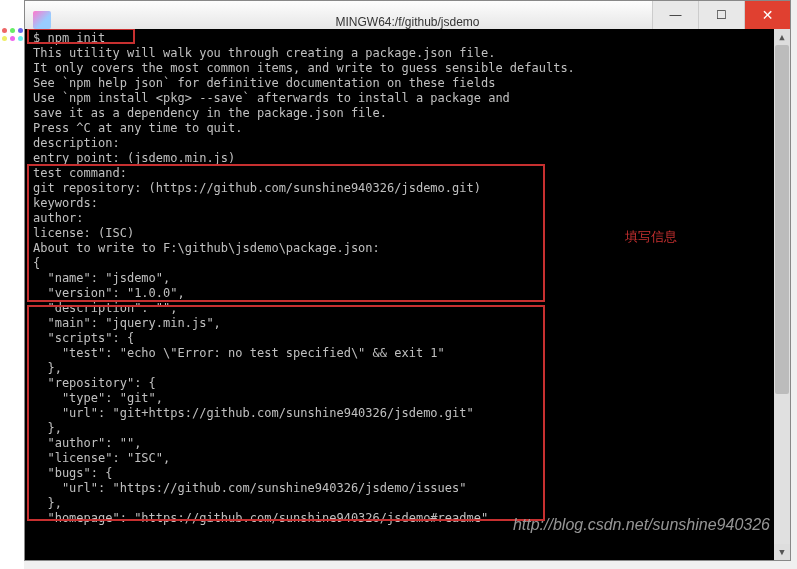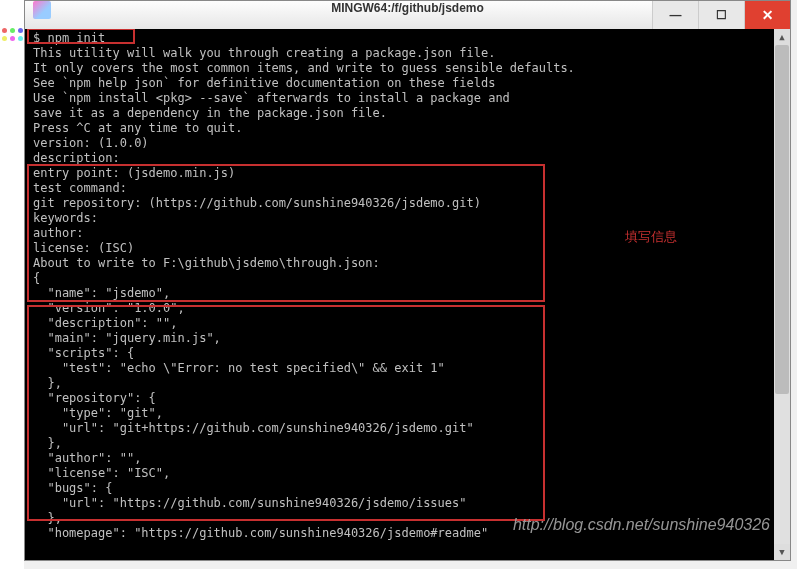--- a/index.html
+++ b/index.html
@@ -1,18 +1,18 @@
 <!DOCTYPE html>
 <html><head>
 <meta charset="utf-8">
 <style>
 * { margin:0; padding:0; box-sizing:border-box; }
 body { width:797px; height:569px; background:#f0f0f0; font-family:Consolas,monospace; position:relative; overflow:hidden; }
 .window { position:absolute; left:24px; top:0; width:767px; height:561px; background:#000; border:1px solid #888; }
-.titlebar { height:28px; background:linear-gradient(#fdfdfd,#e6e6e6); display:flex; align-items:flex-start; position:relative;font-weight:bold; }
+.titlebar { height:28px; background:linear-gradient(#fdfdfd,#e6e6e6); display:flex; align-items:flex-end; position:relative; }
 .title-icon { width:18px; height:18px; margin-left:8px; background:linear-gradient(135deg,#f7c 0%,#9cf 60%); border-radius:2px; }
 .title-text { position:absolute; left:50%; transform:translateX(-50%); font-family:"Segoe UI",sans-serif; font-size:12px; color:#333; }
 .winbtns { margin-left:auto; display:flex; height:100%; }
 .winbtn { width:46px; display:flex; align-items:center; justify-content:center; font-family:"Segoe UI",sans-serif; font-size:12px; color:#333; background:#e8e8e8; border-left:1px solid #ccc; }
 .winbtn.close { background:#e04030; color:#fff; font-size:14px; }
 .terminal { position:relative; width:100%; height:calc(100% - 28px); background:#000; color:#c0c0c0; font-size:12px; line-height:15px; padding:2px 8px; overflow:hidden; }
 .line { white-space:pre; }
 .scrollbar { position:absolute; right:0; top:0; width:16px; height:100%; background:#e8e8e8; }
 .scroll-arrow { height:16px; display:flex; align-items:center; justify-content:center; font-size:9px; color:#555; background:#ddd; }
 .scroll-track { height:calc(100% - 32px); background:#e0e0e0; position:relative; }
@@ -56,29 +56,28 @@
         <div class="line">$ npm init</div>
         <div class="line">This utility will walk you through creating a package.json file.</div>
         <div class="line">It only covers the most common items, and write to guess sensible defaults.</div>
         <div class="line"></div>
         <div class="line">See `npm help json` for definitive documentation on these fields</div>
         <div class="line"></div>
         <div class="line">Use `npm install &lt;pkg&gt; --save` afterwards to install a package and</div>
         <div class="line">save it as a dependency in the package.json file.</div>
         <div class="line"></div>
         <div class="line">Press ^C at any time to quit.</div>
-        <div class="line">version: (1.0.0)</div>
         <div class="line">description:</div>
         <div class="line">entry point: (jsdemo.min.js)</div>
         <div class="line">test command:</div>
         <div class="line">git repository: (https://github.com/sunshine940326/jsdemo.git)</div>
         <div class="line">keywords:</div>
         <div class="line">author:</div>
         <div class="line">license: (ISC)</div>
-        <div class="line">About to write to F:\github\jsdemo\through.json:</div>
+        <div class="line">About to write to F:\github\jsdemo\package.json:</div>
         <div class="line"></div>
         <div class="line">{</div>
         <div class="line">  "name": "jsdemo",</div>
         <div class="line">  "version": "1.0.0",</div>
         <div class="line">  "description": "",</div>
         <div class="line">  "main": "jquery.min.js",</div>
         <div class="line">  "scripts": {</div>
         <div class="line">    "test": "echo \"Error: no test specified\" &amp;&amp; exit 1"</div>
         <div class="line">  },</div>
         <div class="line">  "repository": {</div>

